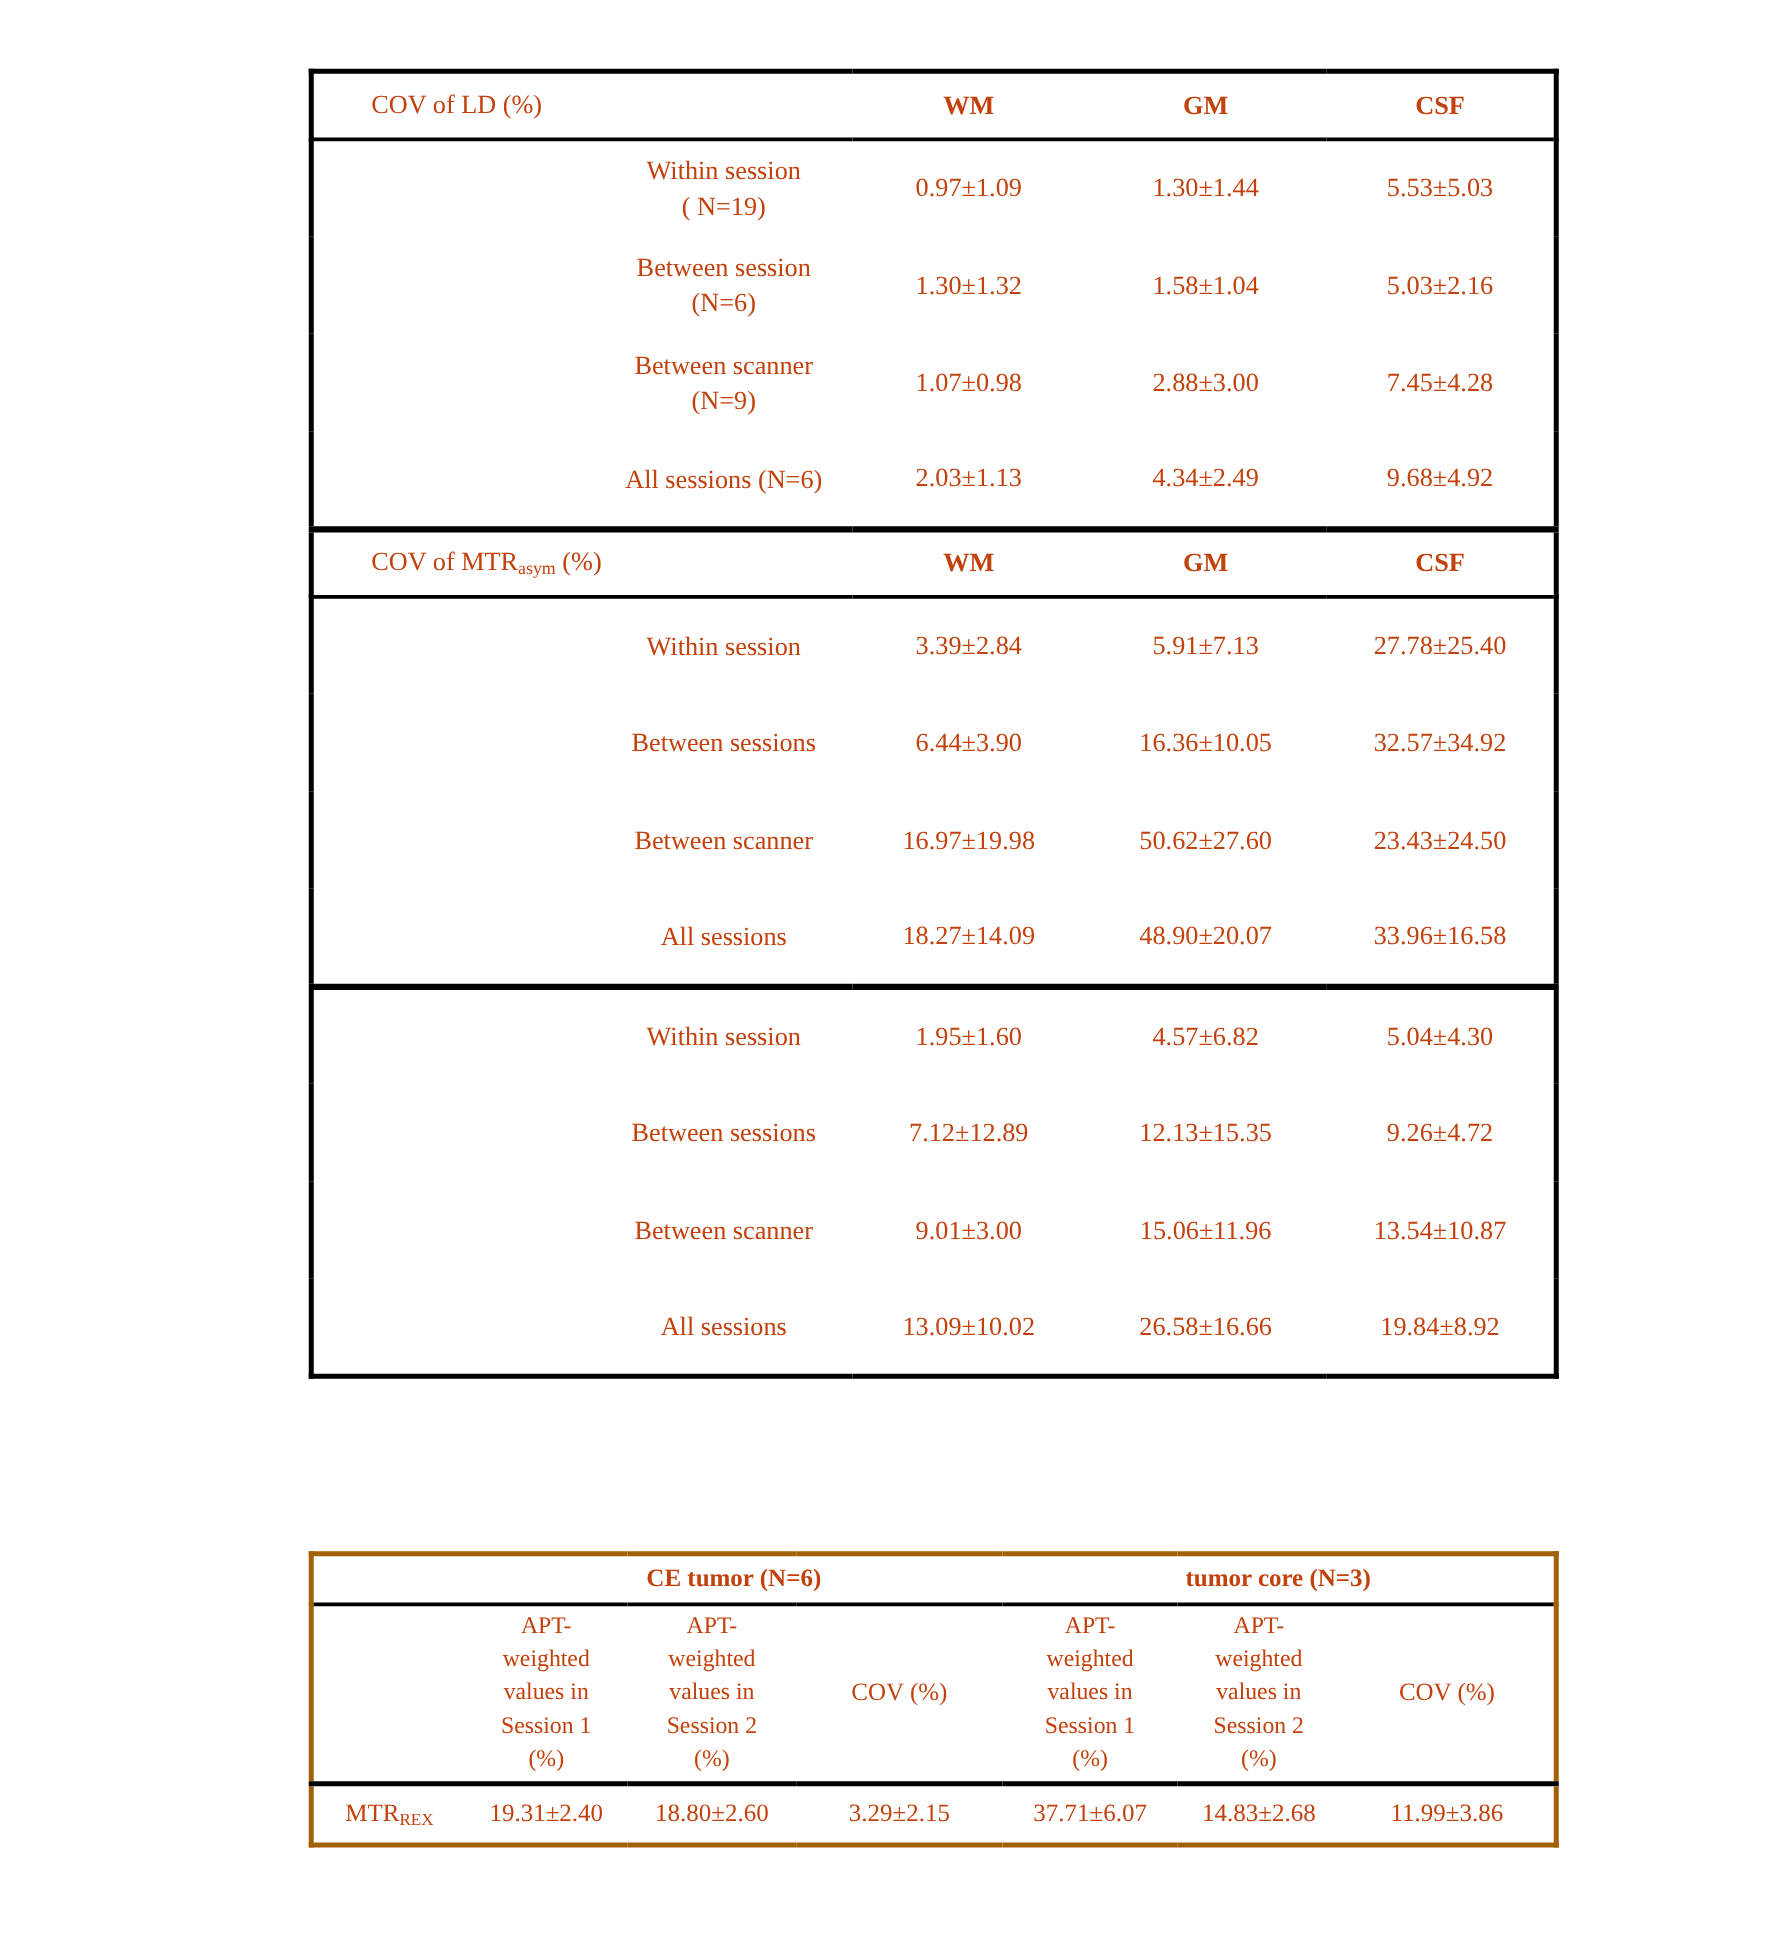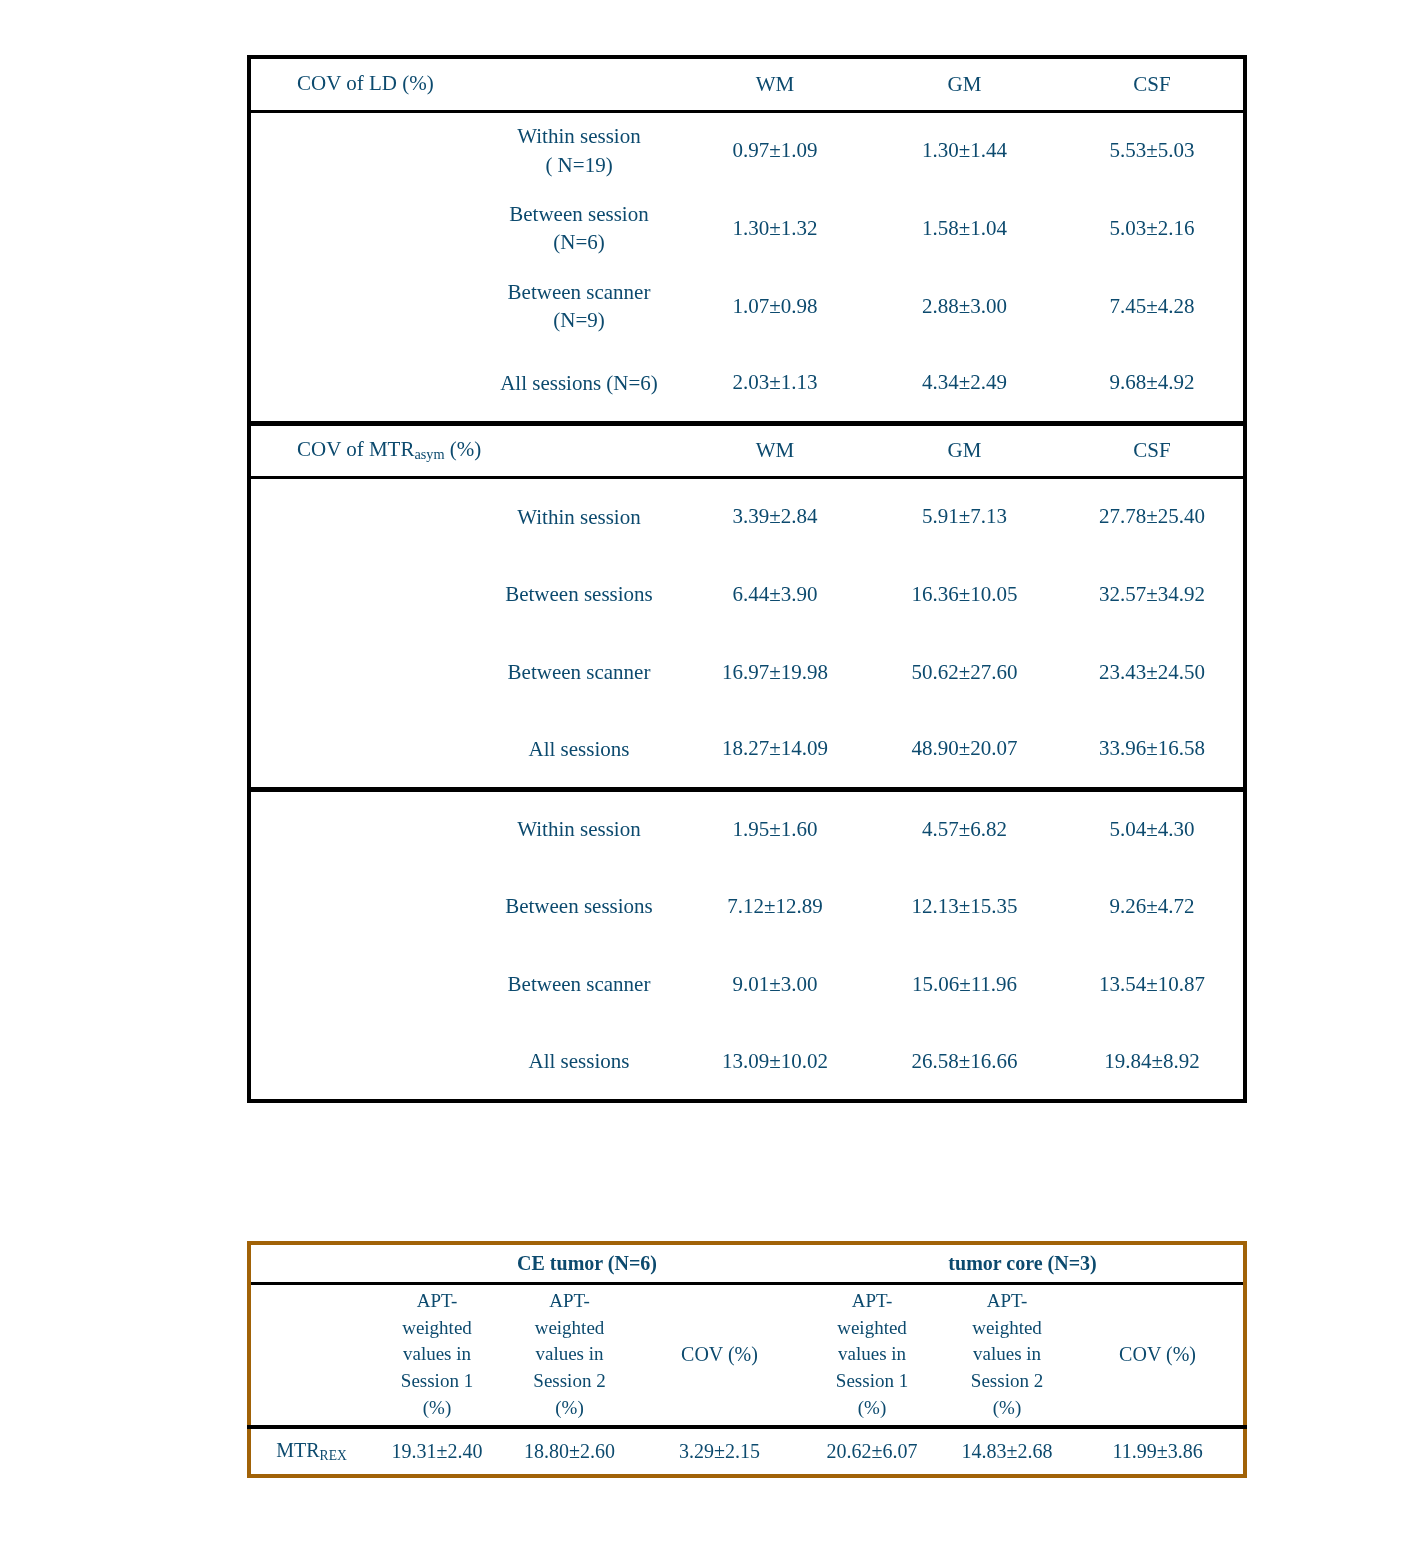--- a/index.html
+++ b/index.html
@@ -2,21 +2,21 @@
 <html><head>
 <meta charset="utf-8">
 <style>
   html, body { margin: 0; padding: 0; background: #ffffff; }
   .page {
     position: relative;
     width: 1419px;
     height: 1557px;
     background: #ffffff;
     font-family: "Liberation Serif", "DejaVu Serif", serif;
-    color: #0c4a6e;
+    color: #c2410c;
   }
   table { border-collapse: collapse; table-layout: fixed; }
   td { vertical-align: middle; text-align: center; padding: 0; }
 
   
   .t1 {
     position: absolute;
     left: 247px; top: 55px;
     width: 996px;
     border: 4px solid #000;
@@ -25,21 +25,21 @@
   .t1 tr.hdr { height: 54px; }
   .t1 tr.hdr td { border-bottom: 3px solid #000; }
   .t1 tr.body { height: 78px; margin-top: 46px; }
   .t1 tr.sec-end td { border-bottom: 5px solid #000; }
   .t1 td.sec-title {
     text-align: left;
     padding-left: 46px;
     font-weight: normal;
     white-space: nowrap;
   }
-  .t1 td.col-hdr { font-weight: normal; }
+  .t1 td.col-hdr { font-weight: bold; }
   .t1 td.row-label { white-space: pre-line; line-height: 1.35; }
 
   .sub {
     font-size: 68%;
     vertical-align: -0.22em;
   }
 
   
   .t2 {
     position: absolute;
@@ -217,20 +217,20 @@
 Session 2
 (%)</td>
       <td>COV (%)</td>
     </tr>
 
     <tr class="data">
       <td><span>MTR</span><span class="sub">REX</span></td>
       <td>19.31±2.40</td>
       <td>18.80±2.60</td>
       <td>3.29±2.15</td>
-      <td>20.62±6.07</td>
+      <td>37.71±6.07</td>
       <td>14.83±2.68</td>
       <td>11.99±3.86</td>
     </tr>
   </tbody>
     </table>
 
 </div>
 
 </body></html>

